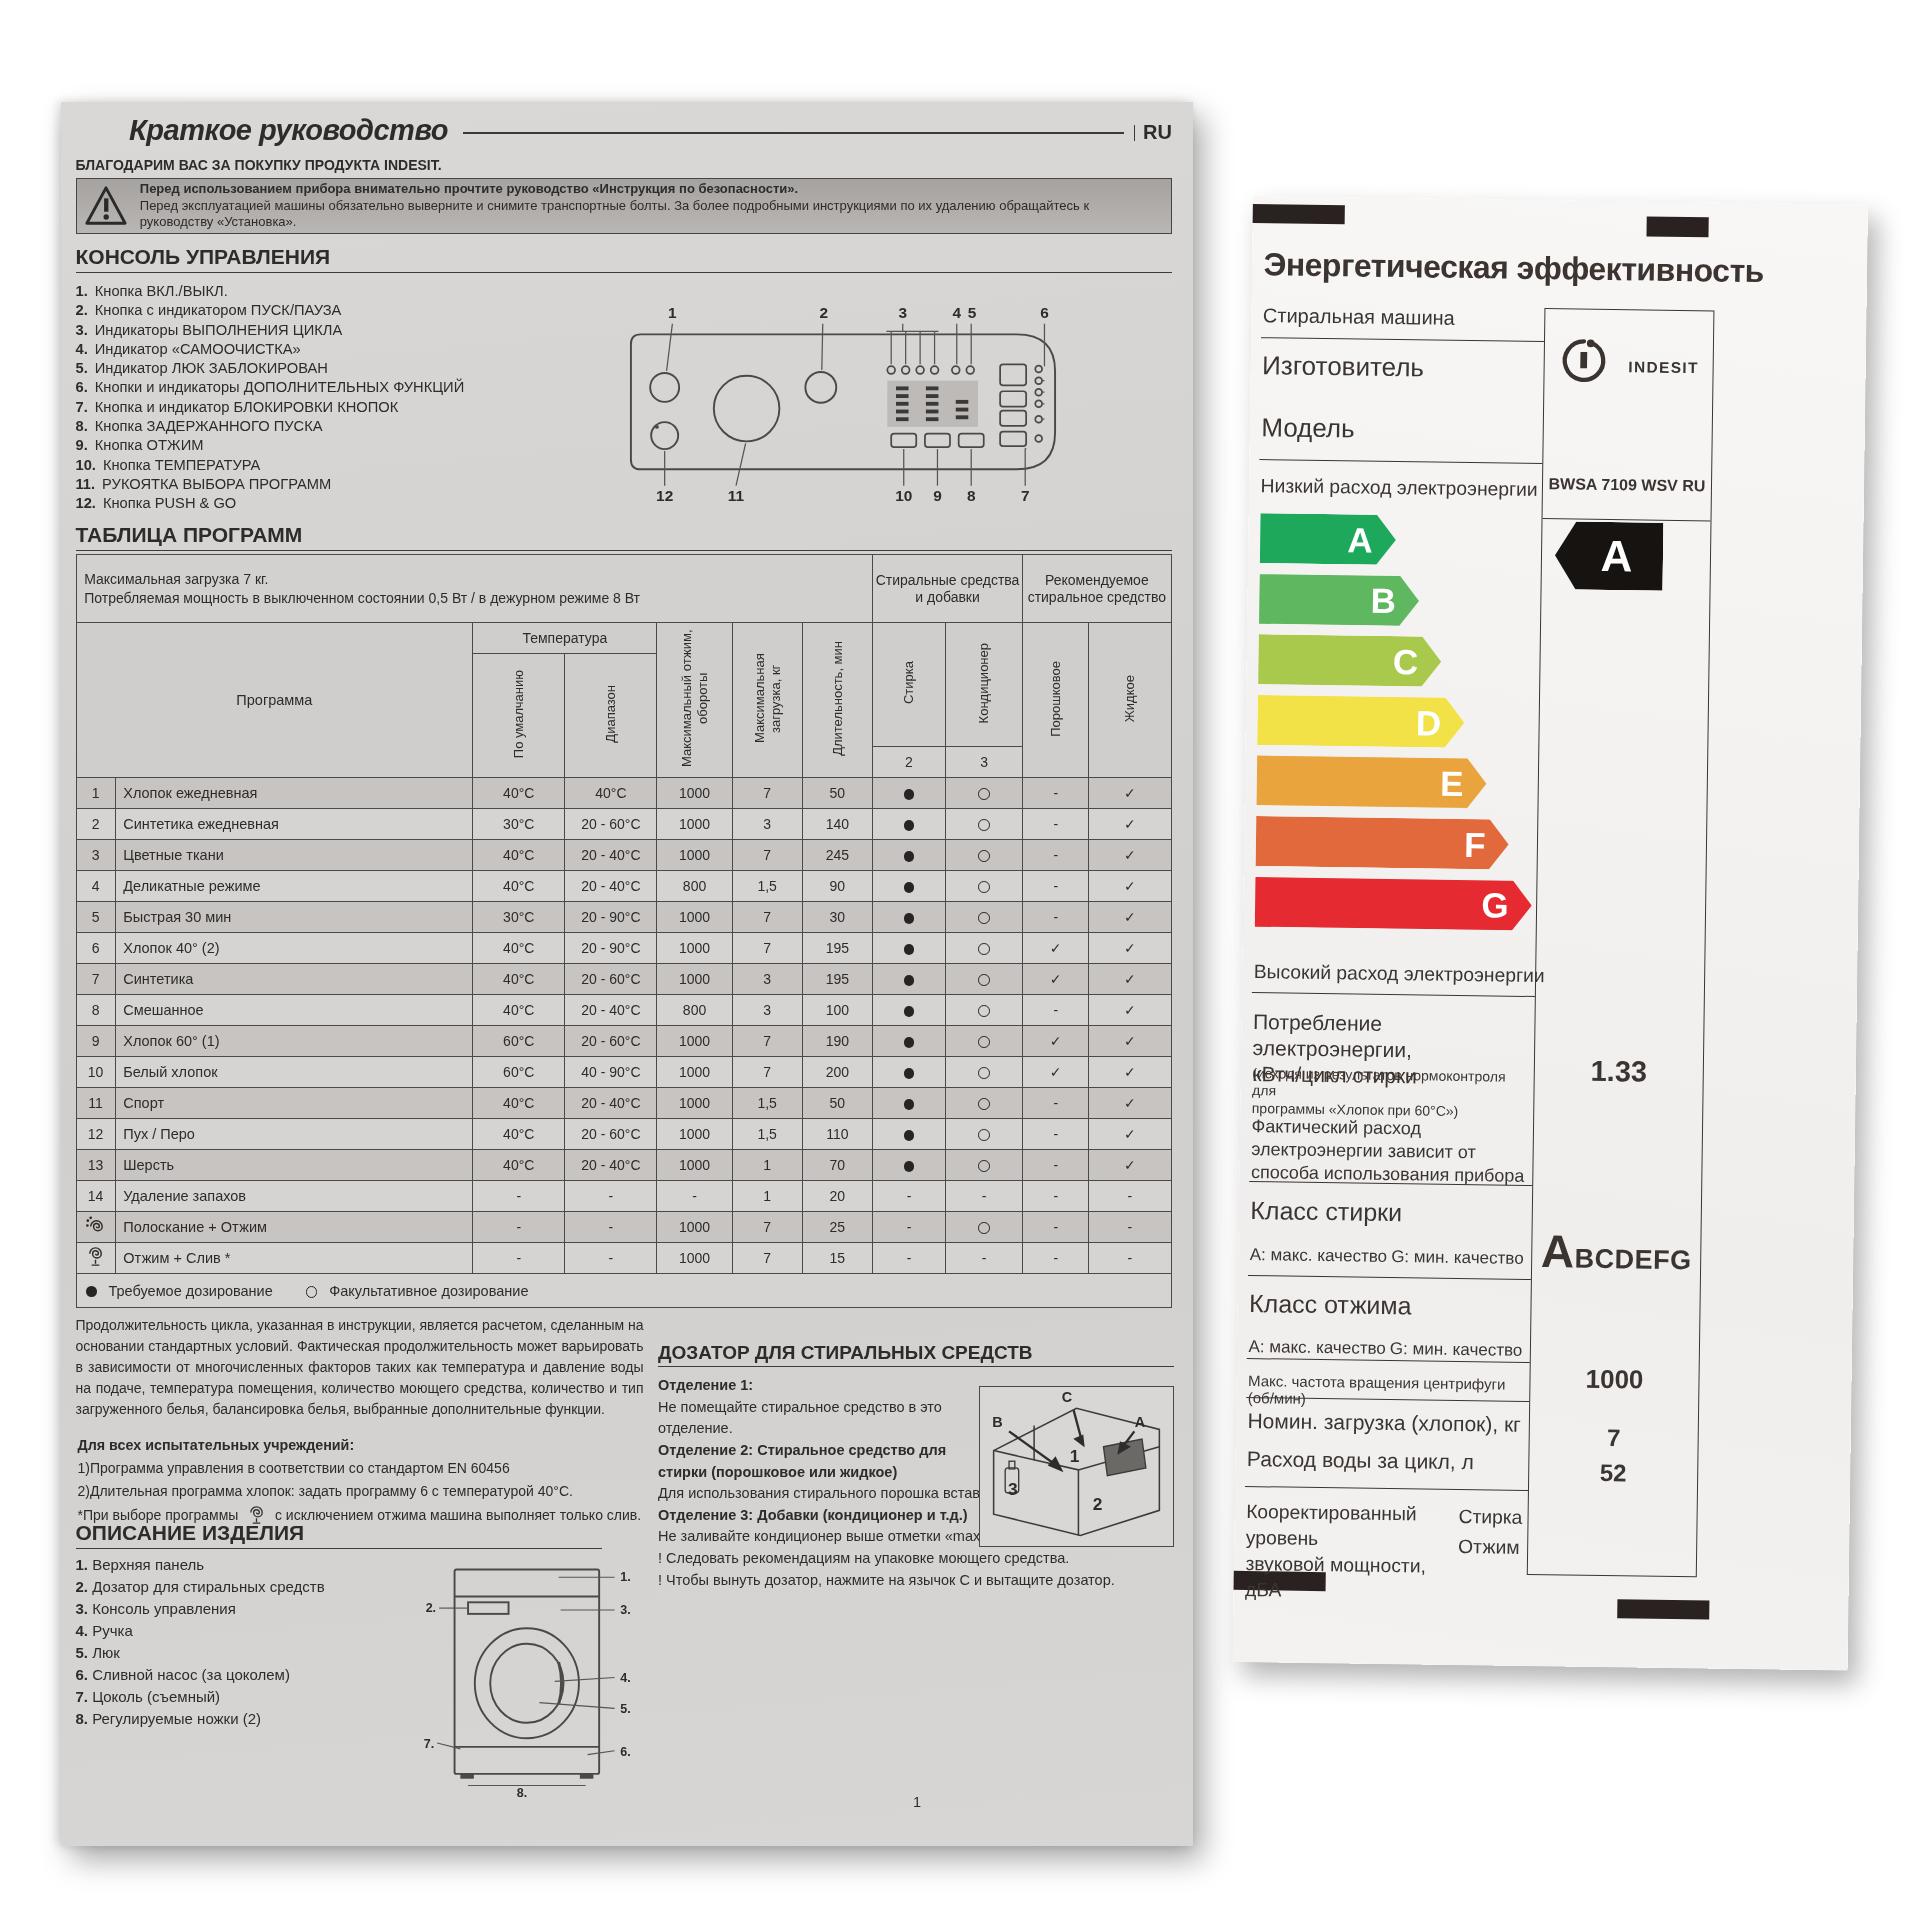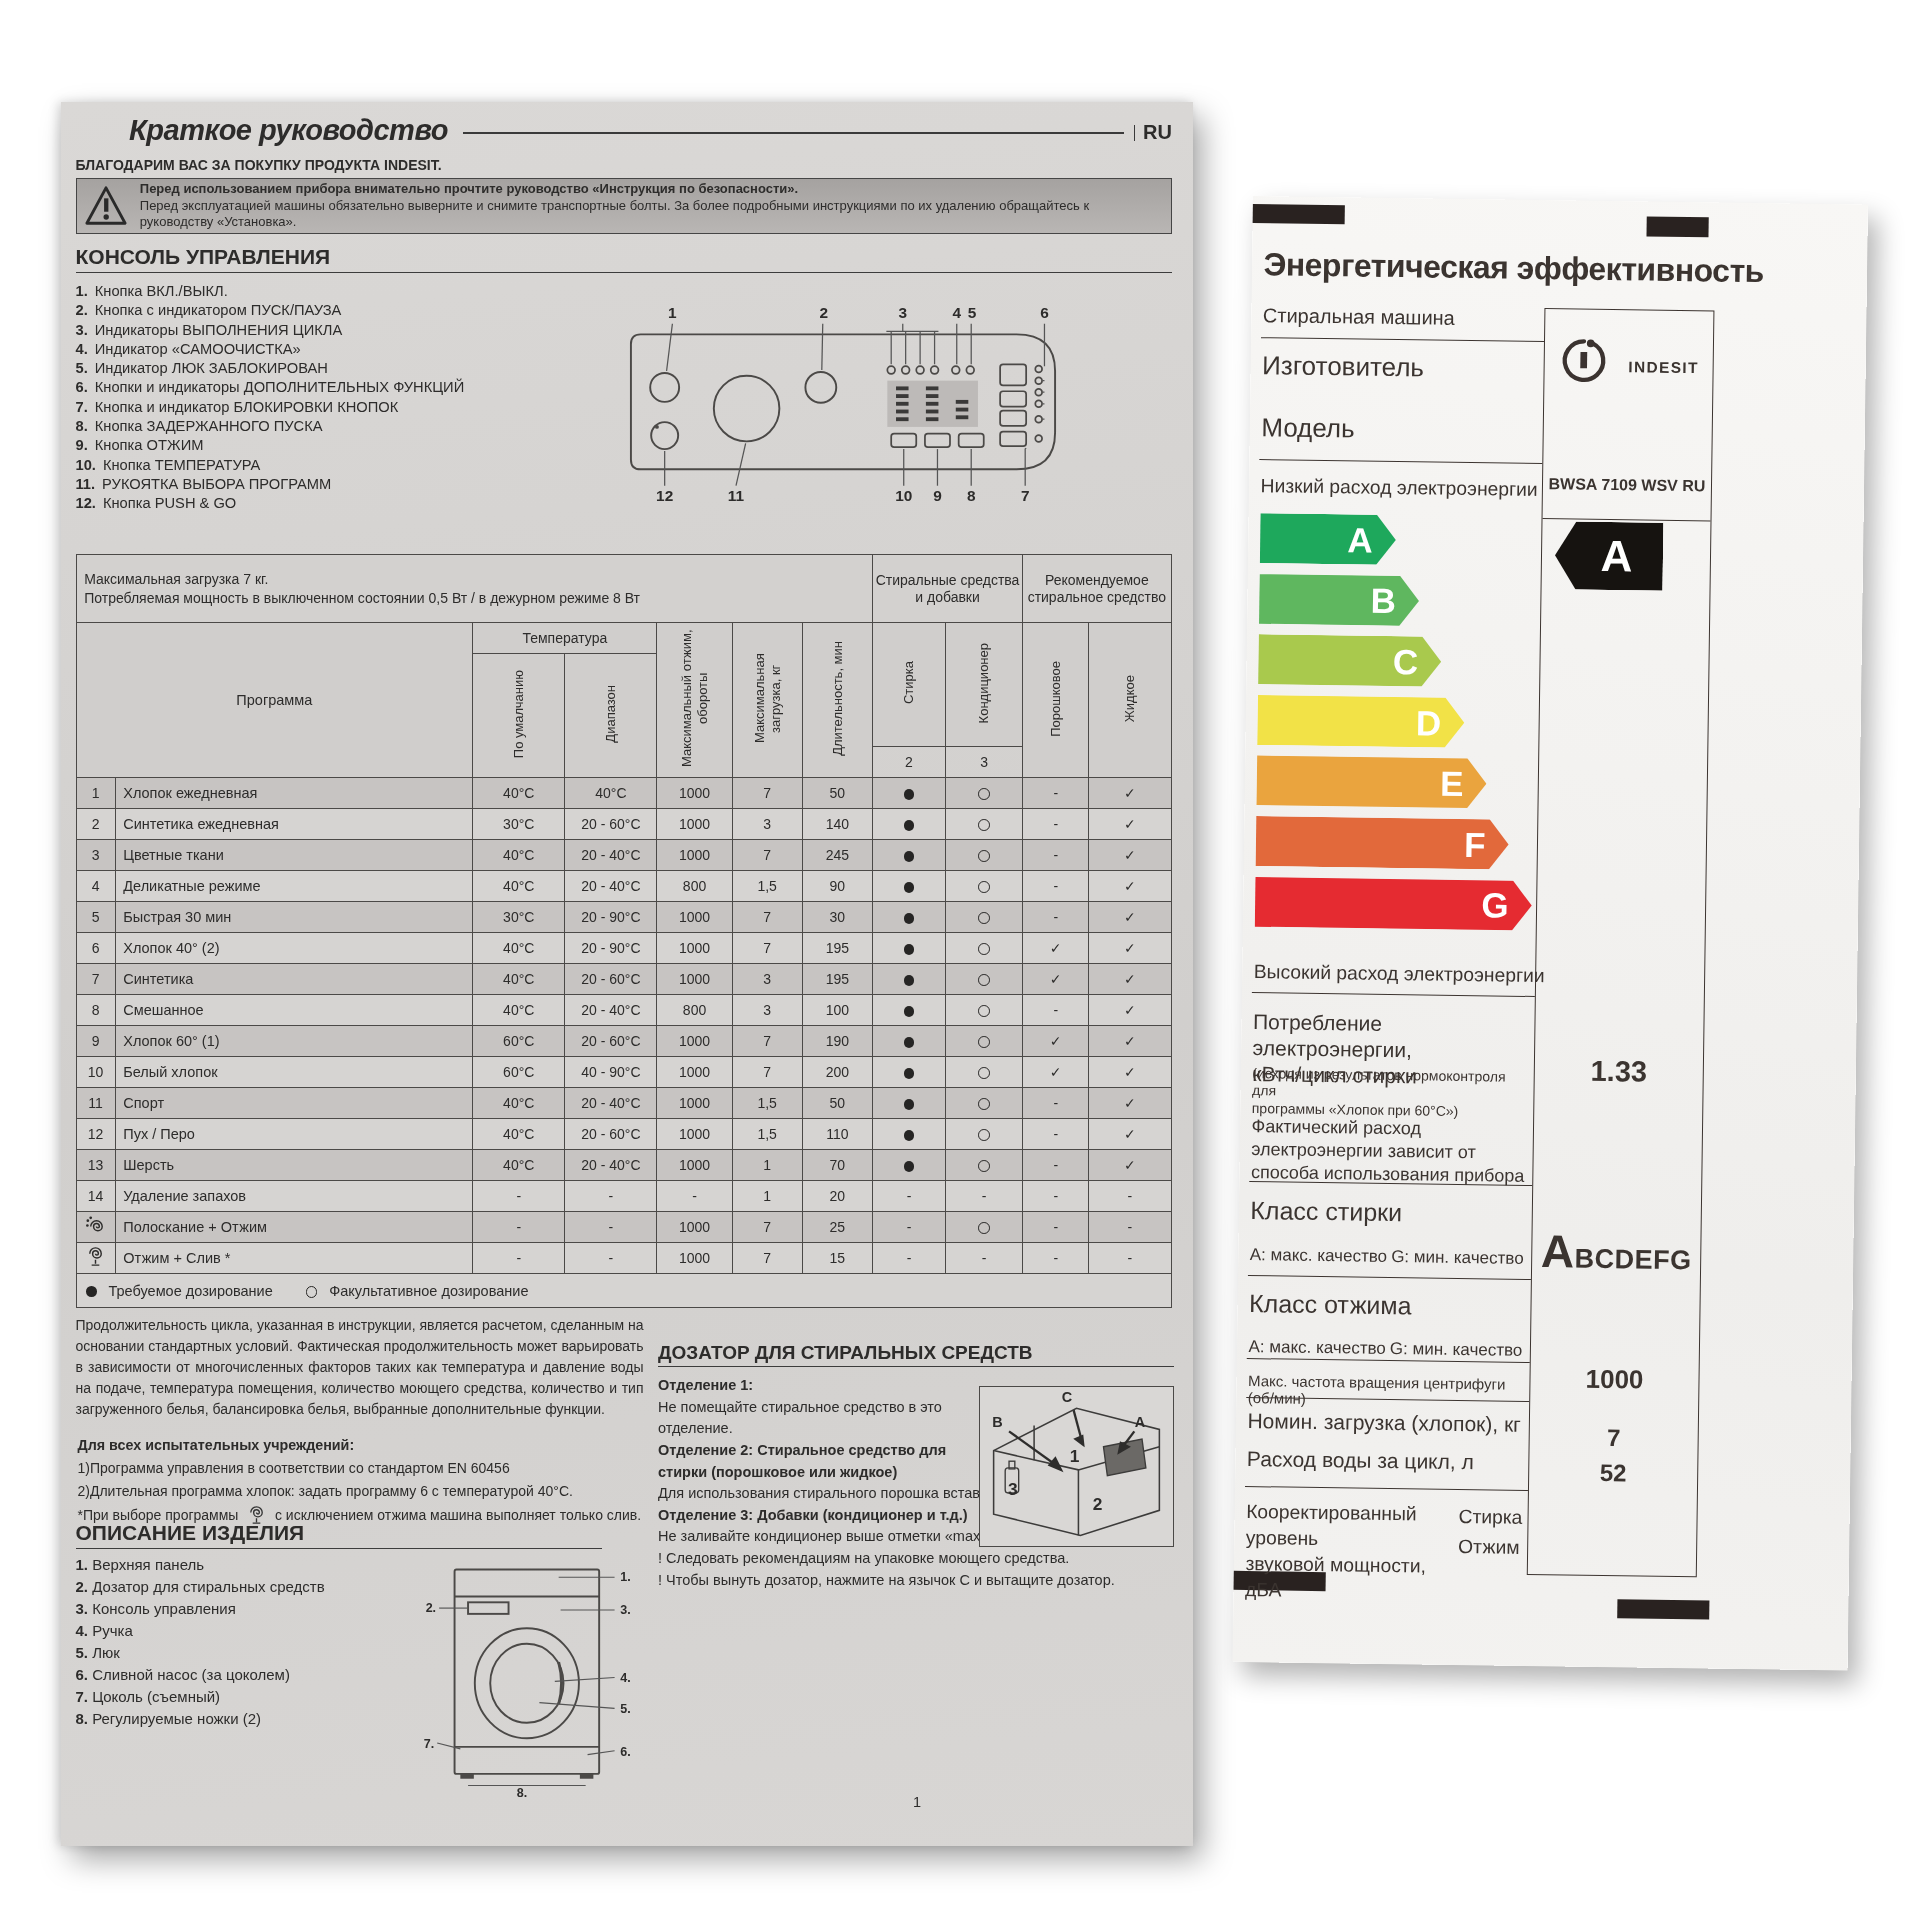--- a/index.html
+++ b/index.html
@@ -213,20 +213,21 @@
       <text x="369" y="28" font-size="16" font-weight="700" fill="#2d2c2b" text-anchor="middle">5</text>
       <text x="444" y="28" font-size="16" font-weight="700" fill="#2d2c2b" text-anchor="middle">6</text>
       <text x="50" y="218" font-size="16" font-weight="700" fill="#2d2c2b" text-anchor="middle">12</text>
       <text x="124" y="218" font-size="16" font-weight="700" fill="#2d2c2b" text-anchor="middle">11</text>
       <text x="298" y="218" font-size="16" font-weight="700" fill="#2d2c2b" text-anchor="middle">10</text>
       <text x="333" y="218" font-size="16" font-weight="700" fill="#2d2c2b" text-anchor="middle">9</text>
       <text x="368" y="218" font-size="16" font-weight="700" fill="#2d2c2b" text-anchor="middle">8</text>
       <text x="424" y="218" font-size="16" font-weight="700" fill="#2d2c2b" text-anchor="middle">7</text>
     </svg>
 
+  <div class="abs sechead h-table">ТАБЛИЦА ПРОГРАММ</div>
   <table class="abs" id="prog-table">
       <colgroup>
         <col style="width: 39px;">
         <col style="width: 357px;">
         <col style="width: 92px;">
         <col style="width: 92px;">
         <col style="width: 75px;">
         <col style="width: 70px;">
         <col style="width: 70px;">
         <col style="width: 73px;">

